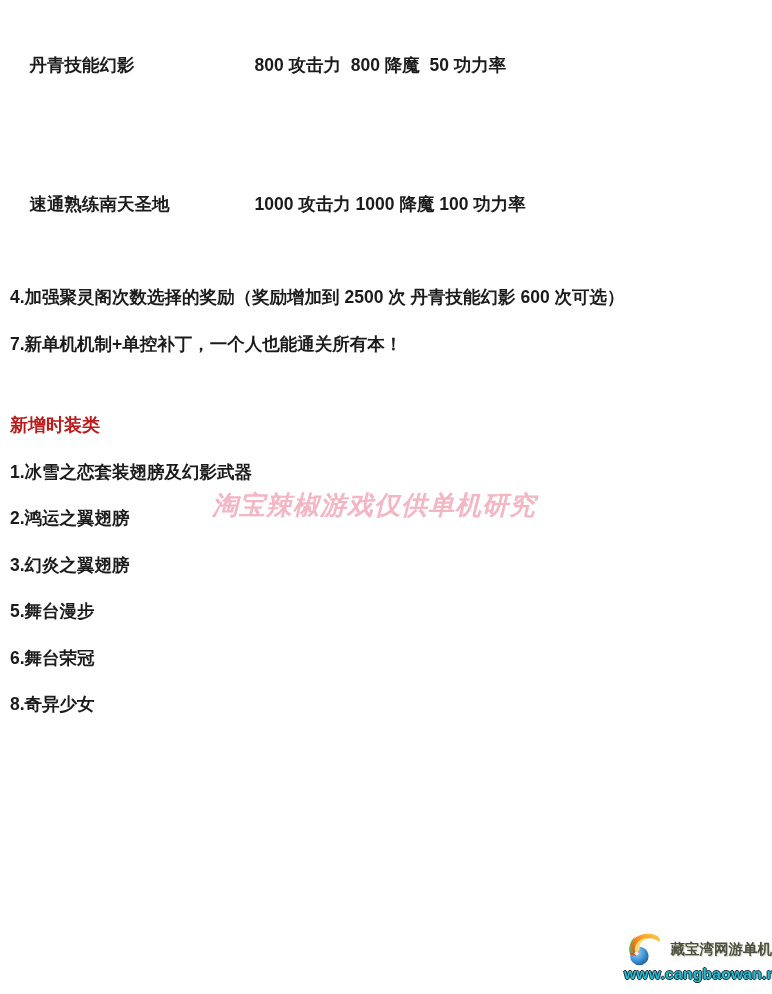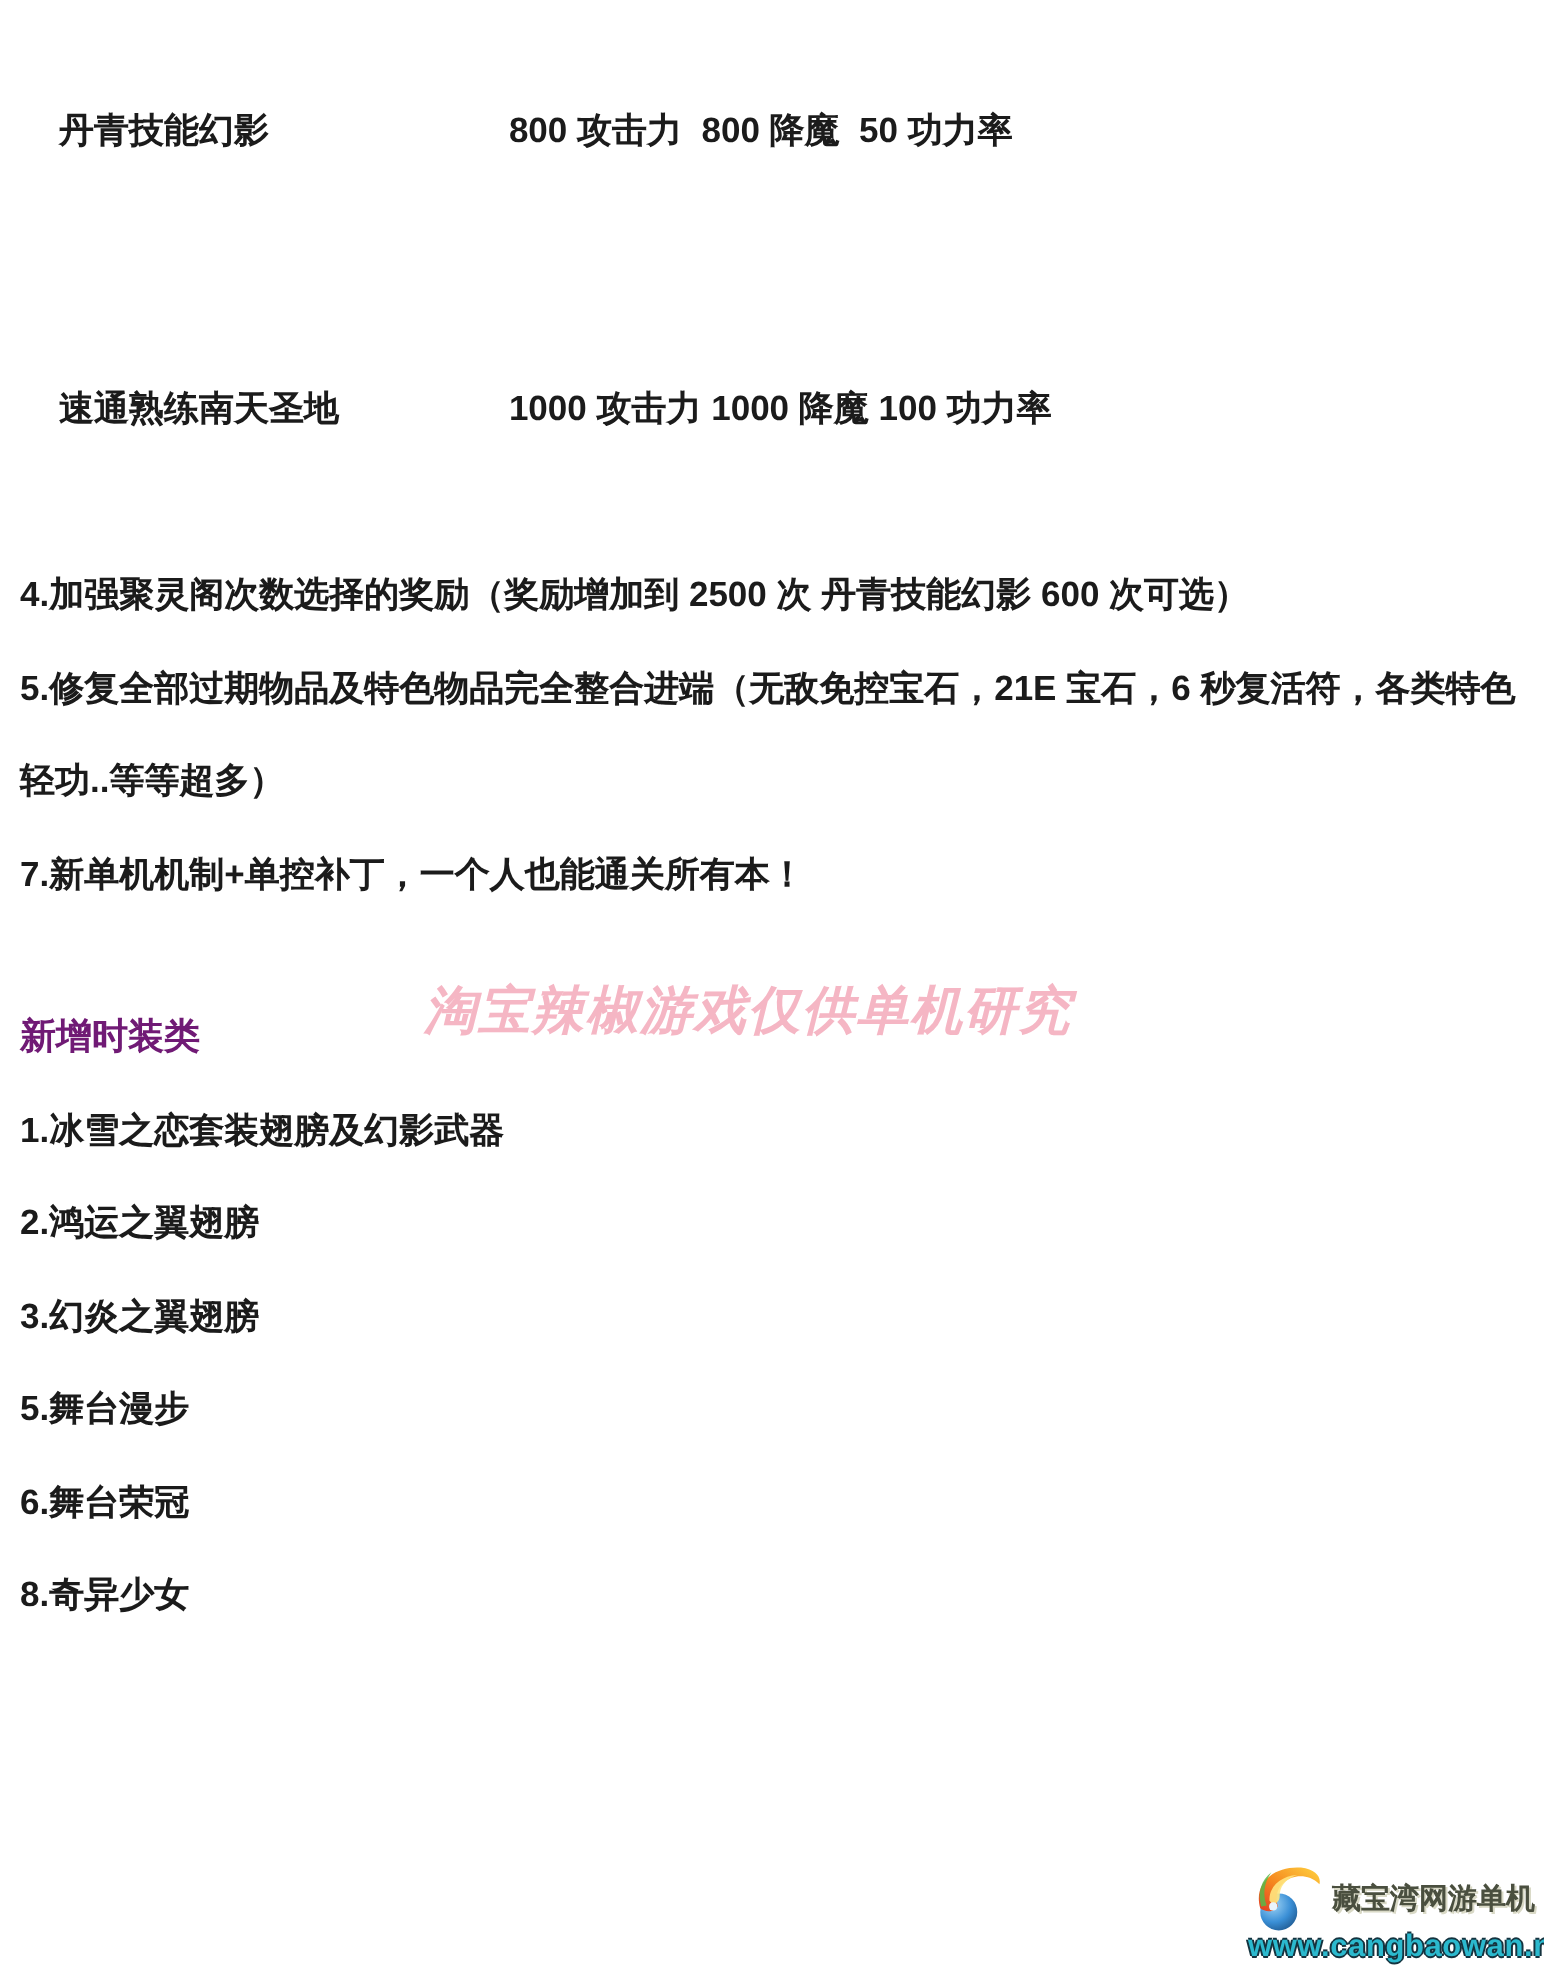--- a/index.html
+++ b/index.html
@@ -34,21 +34,21 @@
     width: 225px;
     white-space: pre;
   }
   .stat-value { white-space: pre; }
   .heading {
     margin: 35px 0 0 0;
     font-size: 18px;
     line-height: 46.5px;
     font-weight: bold;
   }
-  .heading.green { color: #701a75; }
+  .heading.green { color: #b91c1c; }
   .watermark {
     position: absolute;
     left: 212px;
     top: 488px;
     font-size: 26px;
     line-height: 34px;
     font-style: italic;
     font-weight: bold;
     letter-spacing: 1px;
     color: #F5B6C4;
@@ -59,20 +59,21 @@
   .logo {
     position: absolute;
     left: 624px;
     top: 931px;
     width: 148px;
   }
   .logo-top {
     display: flex;
     align-items: center;
     gap: 2px;
+    justify-content: space-between;
   }
   .logo-icon { width: 40px; height: 37px; flex: none; }
   .logo-title {
     font-size: 14.5px;
     color: #4a4f3f;
     white-space: nowrap;
     text-shadow: 1px 1px 0 #d9d9c6;
     letter-spacing: 0;
   }
   .logo-url {
@@ -93,21 +94,20 @@
 
   <p class="line stat">
     <span class="stat-label">丹青技能幻影</span><span class="stat-value">800 攻击力  800 降魔  50 功力率</span>
   </p>
 
   <p class="line stat">
     <span class="stat-label">速通熟练南天圣地</span><span class="stat-value">1000 攻击力 1000 降魔 100 功力率</span>
   </p>
 
   <p class="line">4.加强聚灵阁次数选择的奖励（奖励增加到 2500 次 丹青技能幻影 600 次可选）</p>
-  <p class="line">5.修复全部过期物品及特色物品完全整合进端（无敌免控宝石，21E 宝石，6 秒复活符，各类特色轻功..等等超多）</p>
   <p class="line">7.新单机机制+单控补丁，一个人也能通关所有本！</p>
 
   <h2 class="heading green">新增时装类</h2>
 
   <p class="line">1.冰雪之恋套装翅膀及幻影武器</p>
   <p class="line">2.鸿运之翼翅膀</p>
   <p class="line">3.幻炎之翼翅膀</p>
   <p class="line">5.舞台漫步</p>
   <p class="line">6.舞台荣冠</p>
   <p class="line">8.奇异少女</p>

